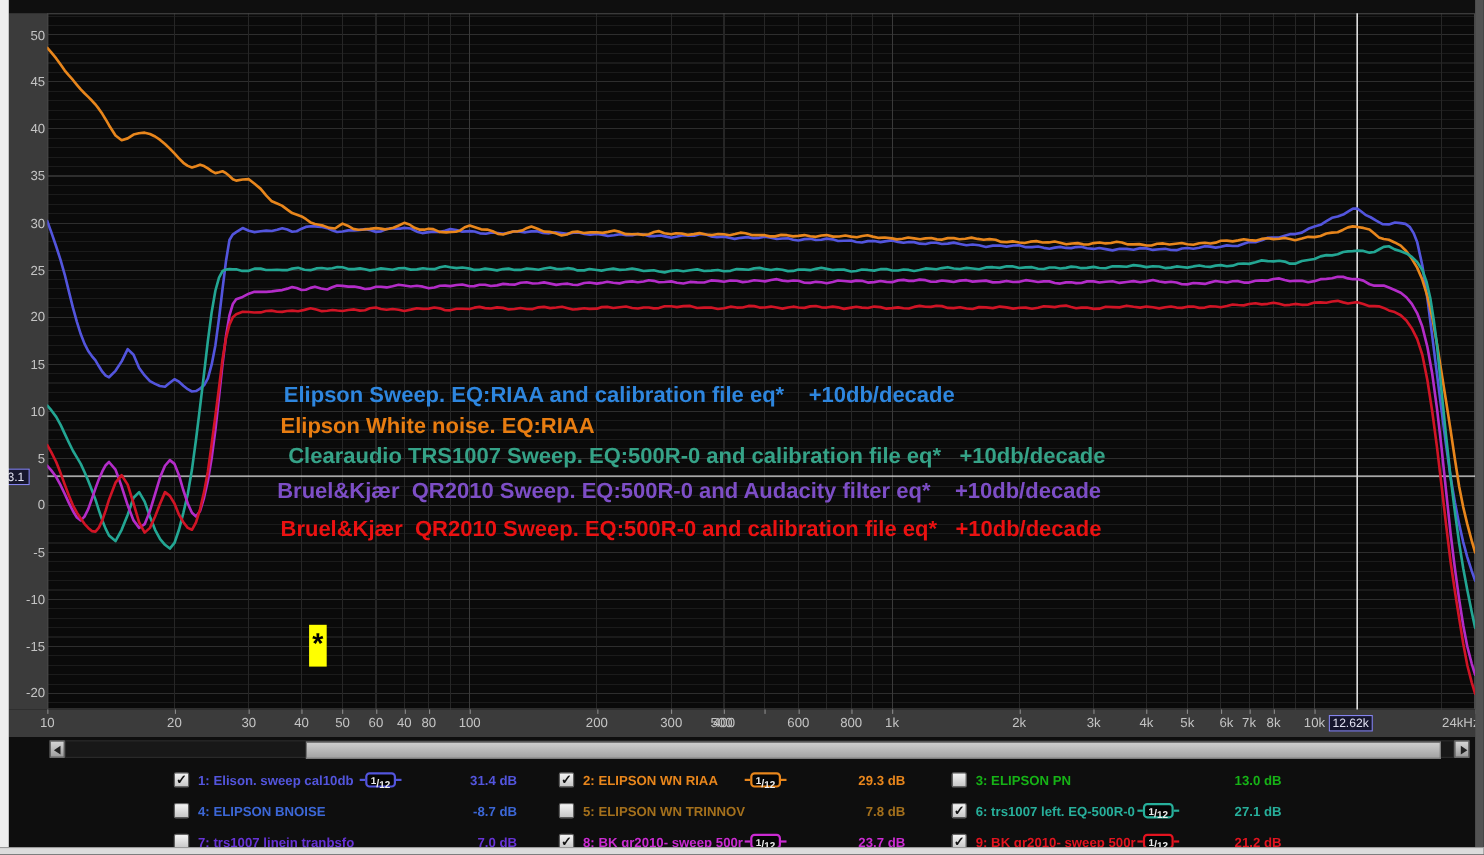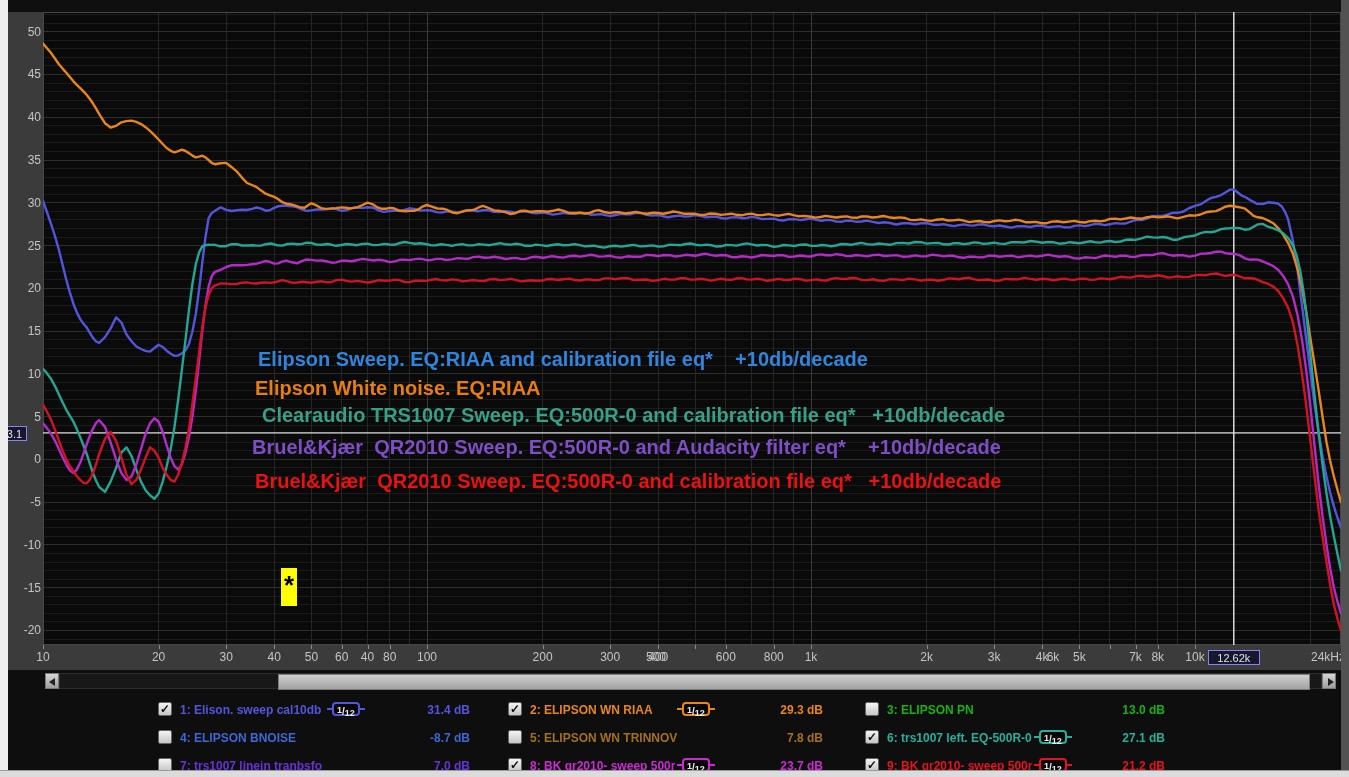--- a/index.html
+++ b/index.html
@@ -222,34 +222,34 @@
       <div class="xlabel" style="left: 782.999px;">1k</div>
       <div class="xtick" style="left: 811px;"></div>
       <div class="xlabel" style="left: 898.595px;">2k</div>
       <div class="xtick" style="left: 927px;"></div>
       <div class="xlabel" style="left: 966.214px;">3k</div>
       <div class="xtick" style="left: 994px;"></div>
       <div class="xlabel" style="left: 1014.19px;">4k</div>
       <div class="xtick" style="left: 1042px;"></div>
       <div class="xlabel" style="left: 1051.4px;">5k</div>
       <div class="xtick" style="left: 1079px;"></div>
-      <div class="xlabel" style="left: 1025px;">6k</div>
+      <div class="xlabel" style="left: 1087px;">6k</div>
       <div class="xtick" style="left: 1110px;"></div>
       <div class="xlabel" style="left: 1107.52px;">7k</div>
       <div class="xtick" style="left: 1136px;"></div>
       <div class="xlabel" style="left: 1129.79px;">8k</div>
       <div class="xtick" style="left: 1158px;"></div>
       <div class="xlabel" style="left: 1167px;">10k</div>
       <div class="xtick" style="left: 1195px;"></div>
       <div class="xlabel" style="left: 1289px; text-align: right;">24kHz</div>
       <div class="xtick" style="left: 1341px;"></div>
     </div>
 
   <div class="cursor-box" id="ycursor" style="left: 2px; width: 25px; top: 425.859px;">3.1</div>
-  <div class="cursor-box" id="xcursor" style="width: 52px; top: 650px; left: 1207.81px;">12.62k</div>
+  <div class="cursor-box" id="xcursor" style="width: 40px; top: 650px; left: 1207.81px;">12.62k</div>
 
   <div id="annotations">
       <div class="annotation" style="left: 258px; top: 348px; color: rgb(46, 134, 222);">Elipson Sweep. EQ:RIAA and calibration file eq*    +10db/decade</div>
       <div class="annotation" style="left: 255px; top: 377px; color: rgb(232, 125, 17);">Elipson White noise. EQ:RIAA</div>
       <div class="annotation" style="left: 262px; top: 404px; color: rgb(53, 162, 135);">Clearaudio TRS1007 Sweep. EQ:500R-0 and calibration file eq*   +10db/decade</div>
       <div class="annotation" style="left: 252px; top: 436px; color: rgb(125, 78, 198);">Bruel&amp;Kjær  QR2010 Sweep. EQ:500R-0 and Audacity filter eq*    +10db/decade</div>
       <div class="annotation" style="left: 255px; top: 470px; color: rgb(234, 17, 17);">Bruel&amp;Kjær  QR2010 Sweep. EQ:500R-0 and calibration file eq*   +10db/decade</div>
     </div>
   <div class="marker" style="width: 16px; height: 38px; left: 281px; top: 568px;">*</div>
 

